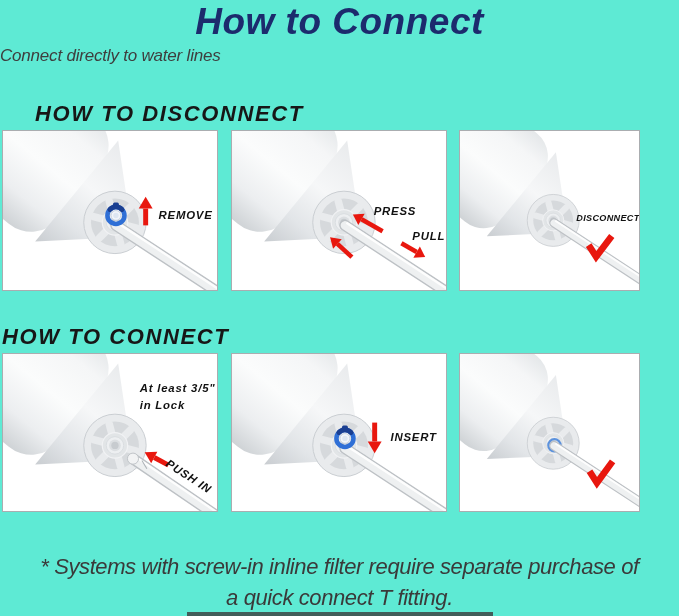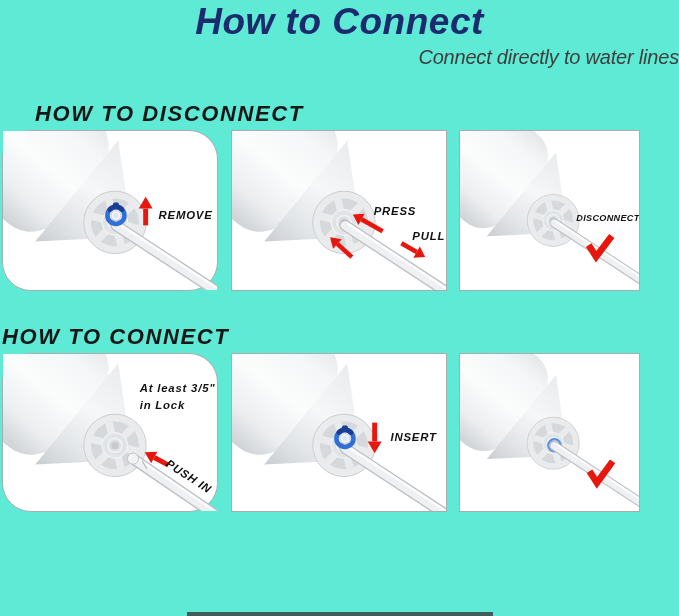--- a/index.html
+++ b/index.html
@@ -5,37 +5,37 @@
   html,body{margin:0;padding:0;background:#ffffff;}
   .page{
     position:relative;width:679px;height:616px;background:#5eead4;
     font-family:"Liberation Sans",sans-serif;overflow:hidden;font-style:italic;
   }
   .title{
     position:absolute;top:1px;left:0;width:100%;text-align:center;
     font-size:37px;font-weight:bold;letter-spacing:0.5px;color:var(--title_text,#1c2b6d);
   }
   .subtitle{
-    position:absolute;top:46px;left:0;width:100%;text-align:right;
-    font-size:20px;font-weight:400;color:var(--subtitle_text,#3e3e3e);letter-spacing:-0.2px;
+    position:absolute;top:46px;left:0;width:100%;text-align:left;
+    font-size:17px;font-weight:400;color:var(--subtitle_text,#3e3e3e);letter-spacing:-0.2px;
   }
   .sec-heading{
     position:absolute;left:2px;font-size:22px;font-weight:bold;
     letter-spacing:1.6px;color:var(--heading_text,#171717);white-space:nowrap;
   }
   #heading-disconnect{top:101px;margin-left:33px;}
   #heading-connect{top:324px;}
   .panel{
     position:absolute;box-sizing:border-box;background:#ffffff;
     border:1px solid var(--panel_border,#aaadb0);
   }
   .panel svg{display:block;width:100%;height:100%;}
   .row1{top:130px;height:161px;}
   .row2{top:353px;height:159px;}
-  .col1{left:2px;width:216px;border-radius:29px;}
+  .col1{left:2px;width:216px;}
   .col2{left:231px;width:216px;}
   .col3{left:459px;width:181px;}
   .footnote{
     position:absolute;top:551px;left:0;width:100%;text-align:center;
     font-size:22px;line-height:31px;color:var(--footnote_text,#3a3a3a);letter-spacing:-0.4px;
   }
   .footnote div{white-space:nowrap;}
   .cutoff-strip{
     position:absolute;top:612px;left:187px;width:306px;height:4px;
     background:var(--footnote_text,#3a3a3a);opacity:.8;
@@ -357,15 +357,19 @@
         <circle cx="114.5" cy="94.5" r="7.4" fill="none" stroke="#5c92dd" stroke-width="2.8"></circle>
         <g>
           <line x1="114" y1="95" x2="236" y2="175" stroke="#bdc1c5" stroke-width="11.4" stroke-linecap="round"></line>
           <line x1="114" y1="95" x2="236" y2="175" stroke="#eef0f1" stroke-width="8.6" stroke-linecap="round"></line>
           <line x1="115.5" y1="92.4" x2="237.5" y2="172.4" stroke="#ffffff" stroke-width="2.2" opacity="0.9"></line>
         </g>
         <polyline points="157,126 166,140 185,114" fill="none" stroke="#e8170e" stroke-width="8" stroke-linejoin="miter"></polyline>
       </svg>
   </div>
 
+  <div class="footnote">
+    <div>* Systems with screw-in inline filter require separate purchase of</div>
+    <div>a quick connect T fitting.</div>
+  </div>
 
   <div class="cutoff-strip"></div>
 </div>
 
 </body></html>

